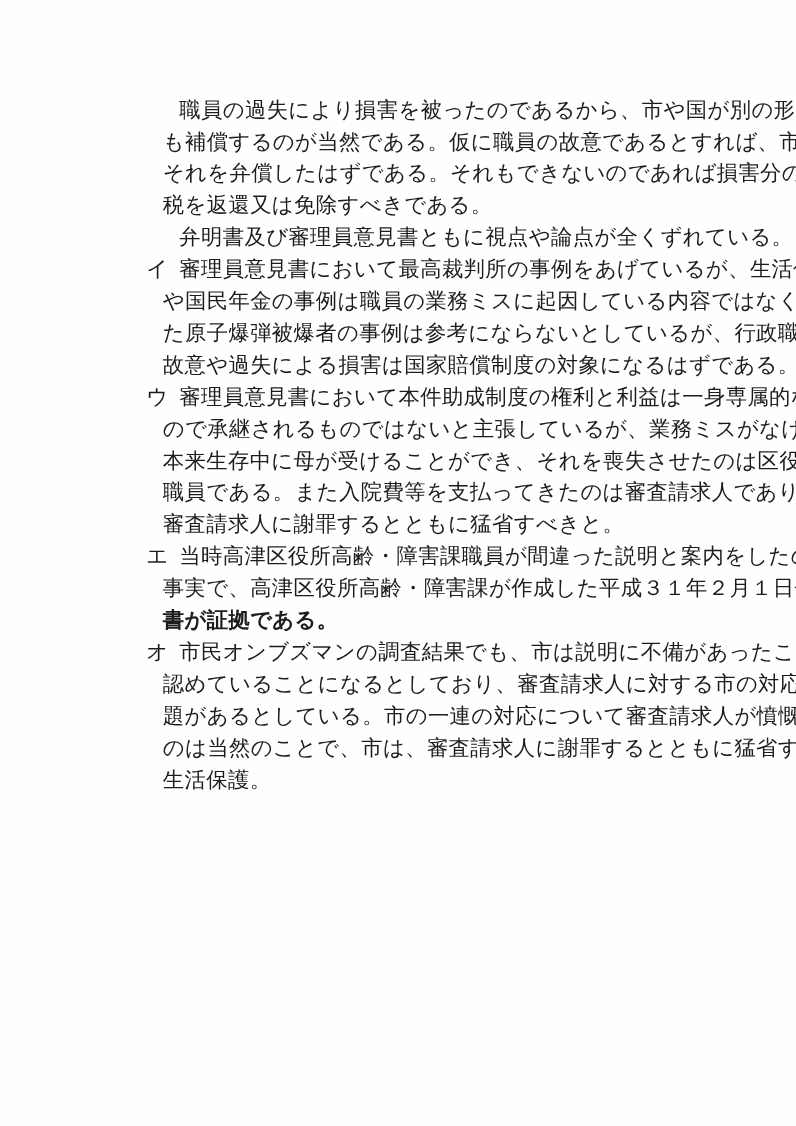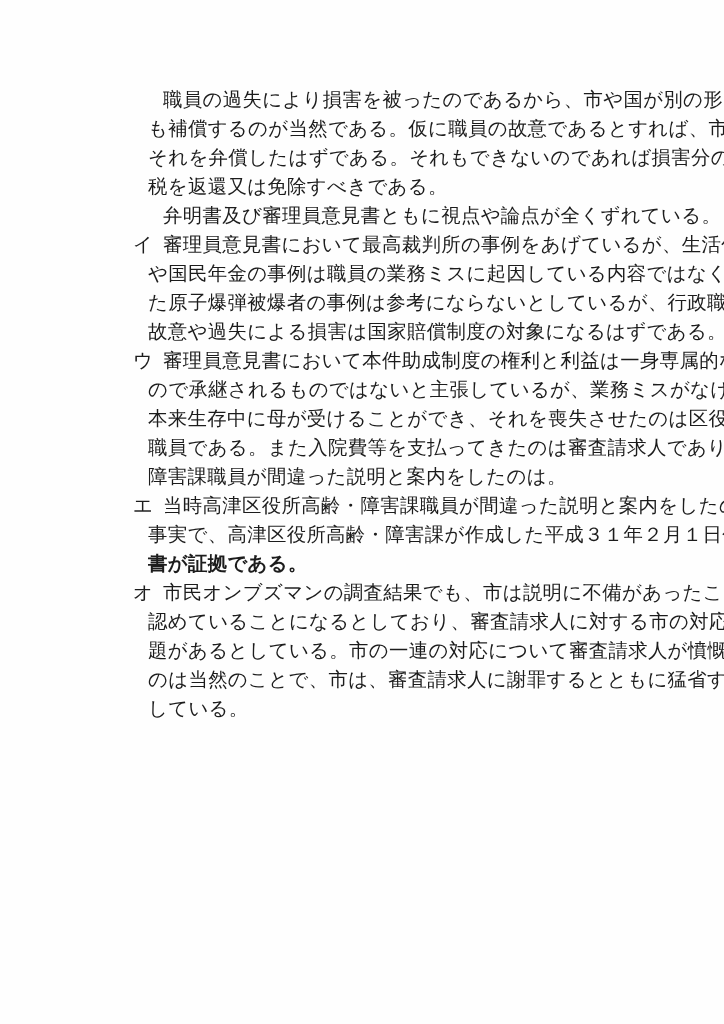--- a/index.html
+++ b/index.html
@@ -53,26 +53,26 @@
   <div class="line" style="left:163px; top:233px;">審理員意見書において最高裁判所の事例をあげているが、生活保護</div>
   <div class="line" style="left:148px; top:262px;">や国民年金の事例は職員の業務ミスに起因している内容ではなく、ま</div>
   <div class="line" style="left:148px; top:291px;">た原子爆弾被爆者の事例は参考にならないとしているが、行政職員の</div>
   <div class="line" style="left:148px; top:320px;">故意や過失による損害は国家賠償制度の対象になるはずである。</div>
 
   <div class="label" style="left:133px; top:349px;">ウ</div>
   <div class="line" style="left:163px; top:349px;">審理員意見書において本件助成制度の権利と利益は一身専属的なも</div>
   <div class="line" style="left:148px; top:378px;">ので承継されるものではないと主張しているが、業務ミスがなければ</div>
   <div class="line" style="left:148px; top:407px;">本来生存中に母が受けることができ、それを喪失させたのは区役所の</div>
   <div class="line" style="left:148px; top:436px;">職員である。また入院費等を支払ってきたのは審査請求人であり、実質</div>
-  <div class="line" style="left:148px; top:465px;">障害課職員が間違った説明と案内をしたのは。</div>
+  <div class="line" style="left:148px; top:465px;">審査請求人に謝罪するとともに猛省すべきと。</div>
 
   <div class="label" style="left:133px; top:494px;">エ</div>
   <div class="line" style="left:163px; top:494px;">当時高津区役所高齢・障害課職員が間違った説明と案内をしたのは</div>
   <div class="line" style="left:148px; top:523px;">事実で、高津区役所高齢・障害課が作成した平成３１年２月１日付け文</div>
   <div class="line" style="left:148px; top:552px;font-weight:bold;">書が証拠である。</div>
 
   <div class="label" style="left:133px; top:581px;">オ</div>
   <div class="line" style="left:163px; top:581px;">市民オンブズマンの調査結果でも、市は説明に不備があったことを</div>
   <div class="line" style="left:148px; top:610px;">認めていることになるとしており、審査請求人に対する市の対応に問</div>
   <div class="line" style="left:148px; top:639px;">題があるとしている。市の一連の対応について審査請求人が憤慨する</div>
   <div class="line" style="left:148px; top:668px;">のは当然のことで、市は、審査請求人に謝罪するとともに猛省すべきと</div>
-  <div class="line" style="left:148px; top:697px;">している。</div>
+  <div class="line" style="left:148px; top:697px;">生活保護。</div>
 </div>
 
 </body></html>

